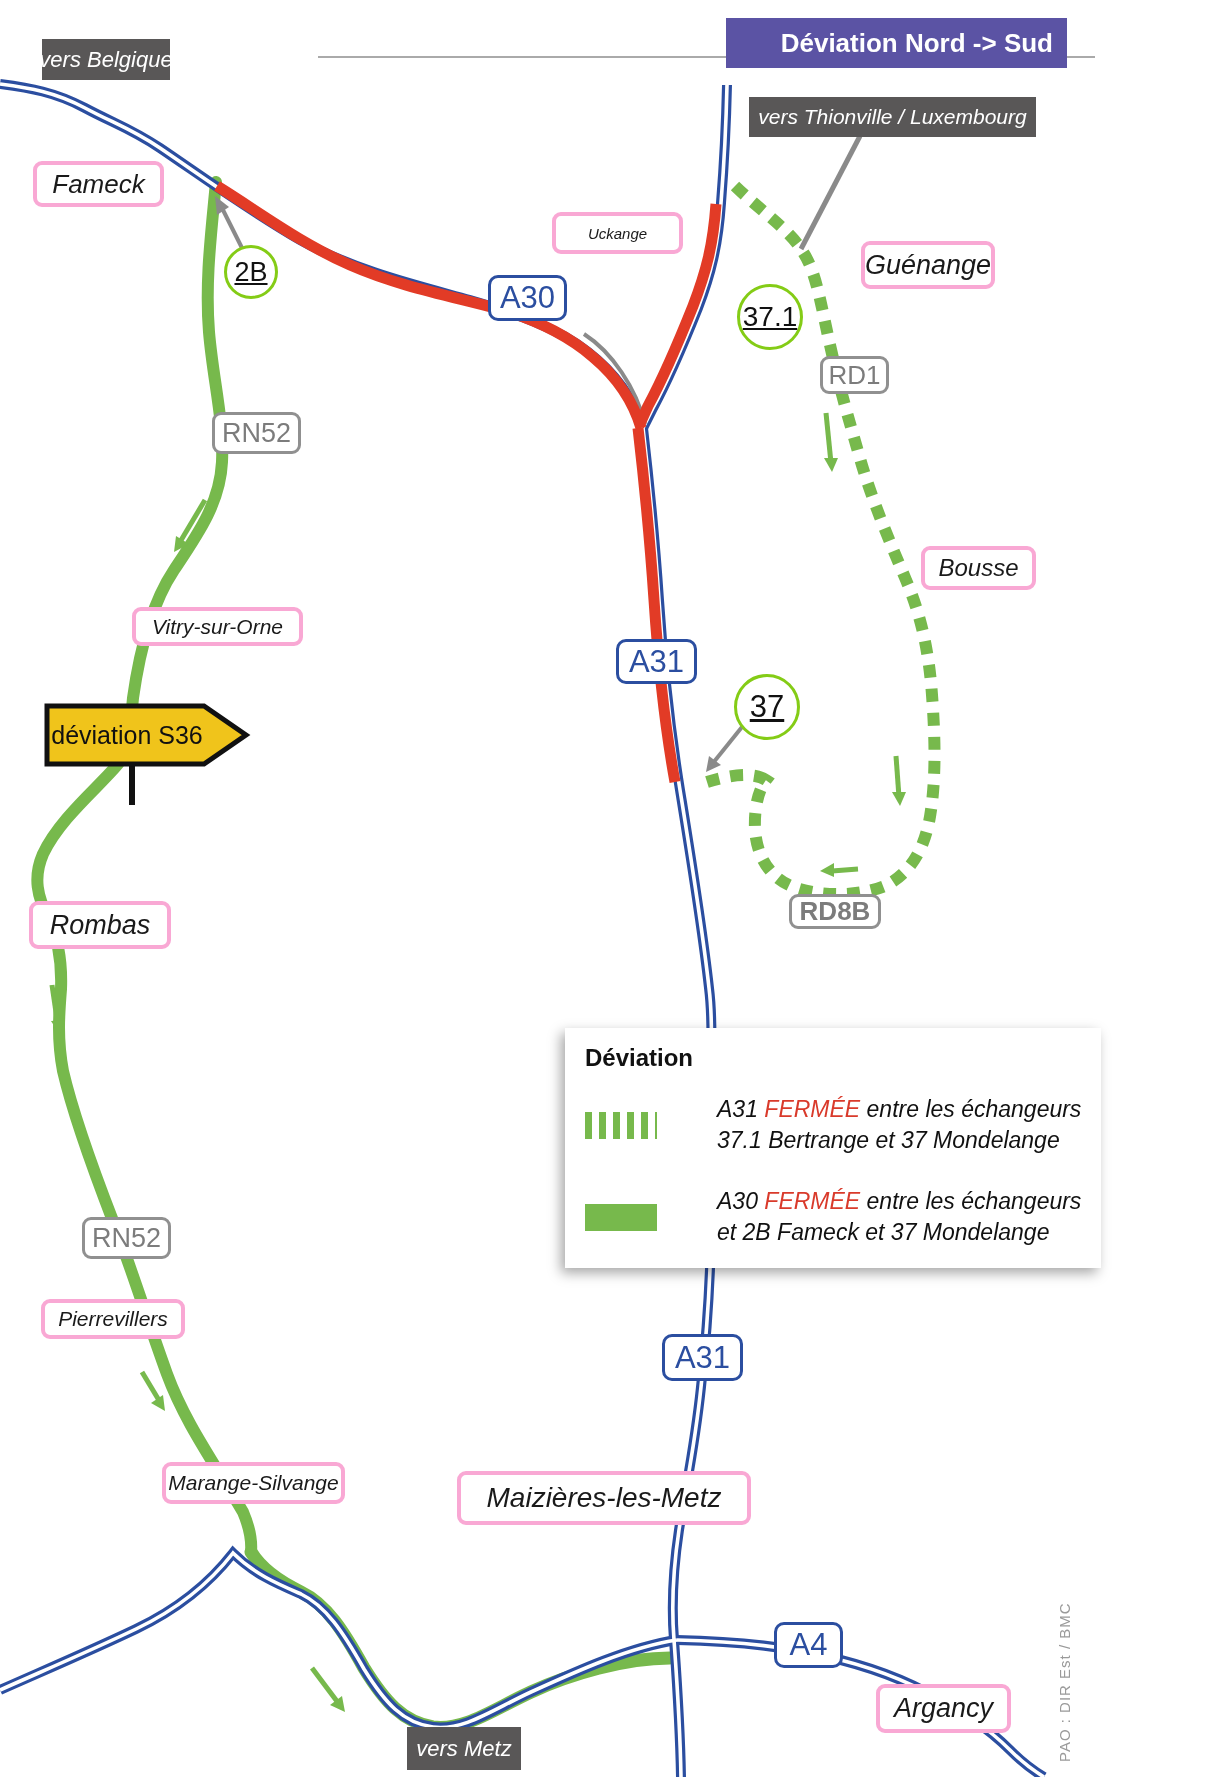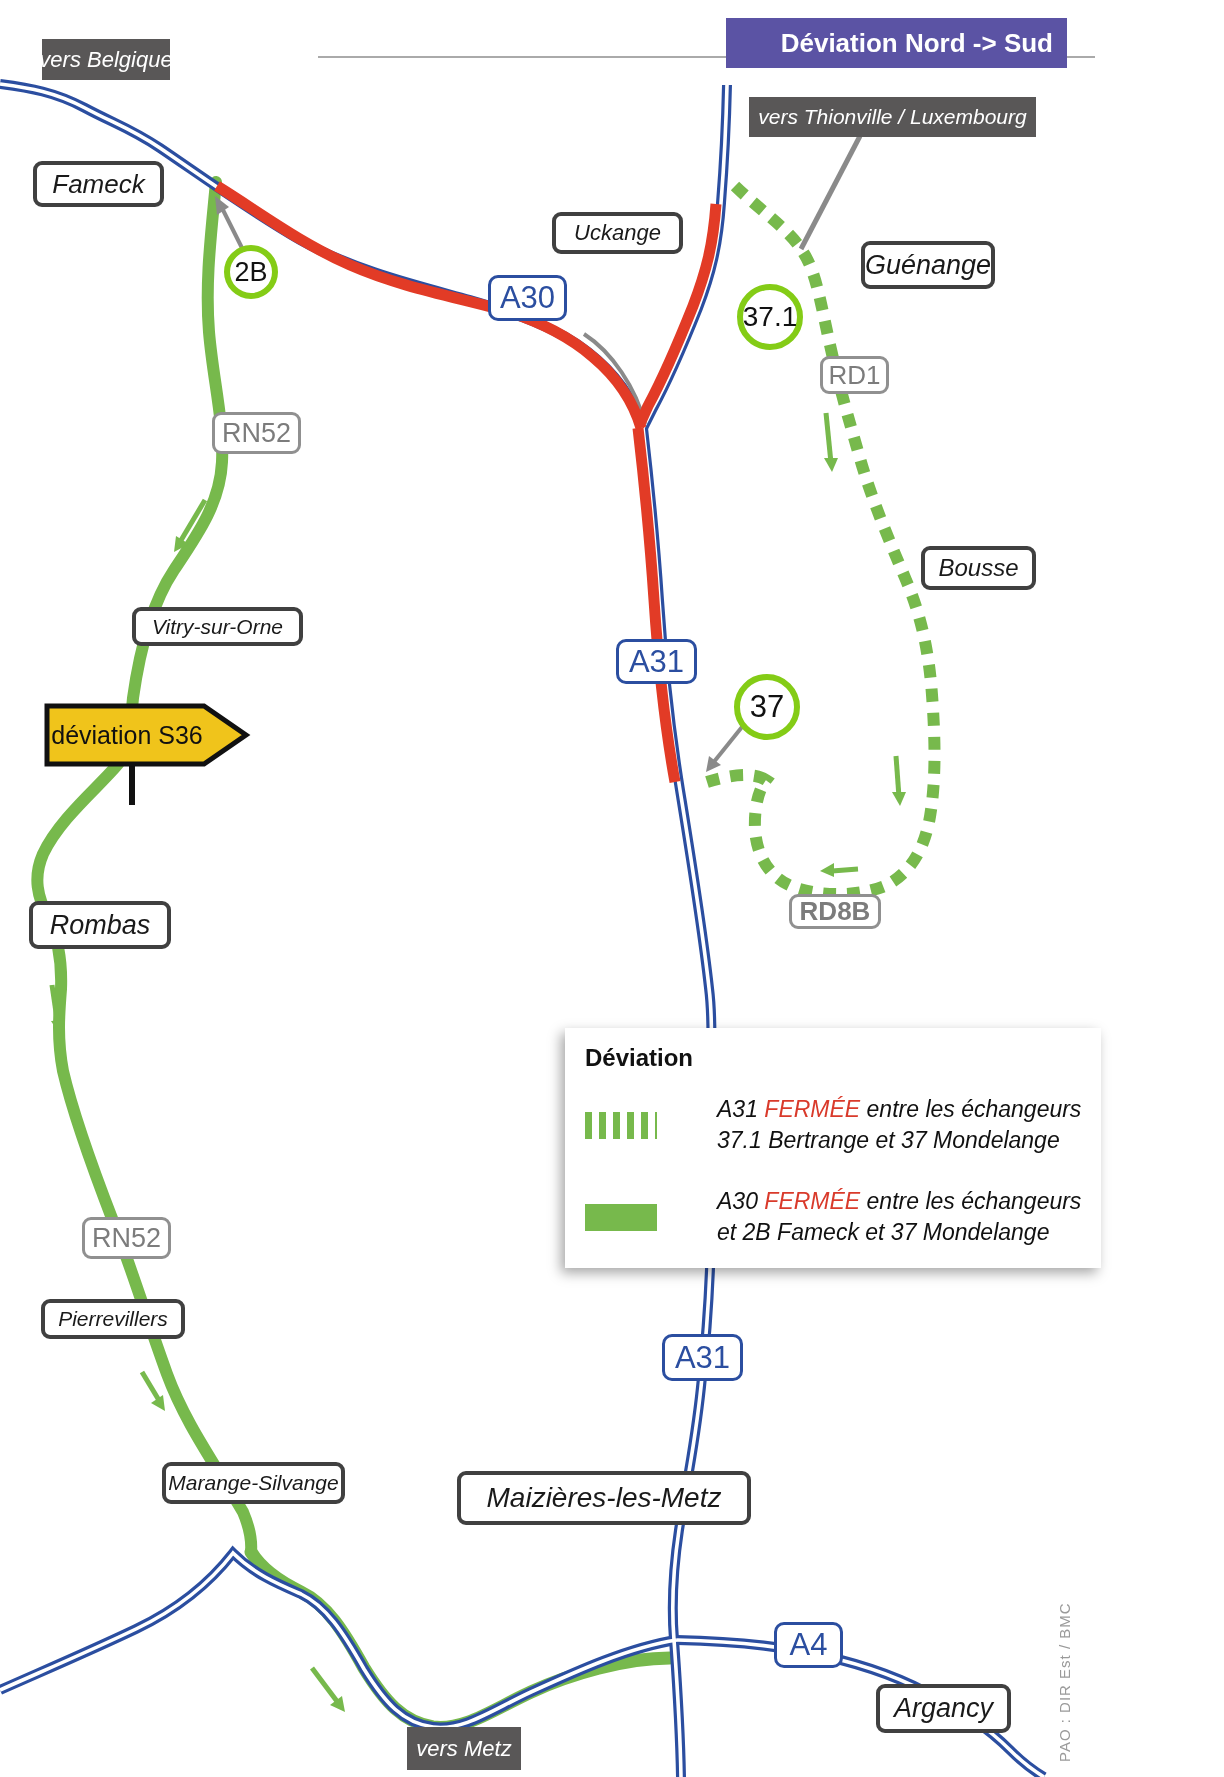--- a/index.html
+++ b/index.html
@@ -2,26 +2,26 @@
 <html><head>
 <meta charset="utf-8">
 <style>
   html,body{margin:0;padding:0;background:#ffffff;}
   #stage{position:relative;width:1224px;height:1777px;background:#ffffff;overflow:hidden;
          font-family:"Liberation Sans",sans-serif;}
   #map-svg{position:absolute;left:0;top:0;}
 
   .lbl{position:absolute;display:flex;align-items:center;justify-content:center;
        box-sizing:border-box;white-space:nowrap;}
-  .box-red{background:#fff;border:4px solid #404040;border-radius:9px;color:#1a1a1a;
+  .box-red{background:#fff;border:4px solid #f9a8d4;border-radius:9px;color:#1a1a1a;
            font-style:italic;}
   .box-blue{background:#fff;border:3px solid #2b4ea0;border-radius:10px;color:#2b4ea0;}
   .box-gray{background:#fff;border:3px solid #909090;border-radius:9px;color:#7c7c7c;}
   .box-dark{background:#595757;color:#fff;font-style:italic;}
-  .circle{background:#fff;border:6px solid #84cc16;border-radius:50%;color:#111;}
+  .circle{background:#fff;border:3px solid #84cc16;border-radius:50%;color:#111;text-decoration:underline;}
   .banner{background:#5b53a4;color:#fff;font-weight:bold;justify-content:flex-end;
           padding-right:14px;}
   .sign-text{color:#111;}
 
   #legend{position:absolute;left:565px;top:1028px;width:536px;height:240px;background:#fff;
           box-shadow:-4px 5px 12px rgba(0,0,0,0.35);box-sizing:border-box;padding:16px 0 0 20px;}
   #legend .title{font-weight:bold;font-size:24px;color:#111;}
   .leg-row{display:flex;align-items:center;margin-top:22px;}
   .leg-sym{width:72px;height:27px;flex:0 0 72px;margin-right:60px;}
   .leg-sym.dashed{background:repeating-linear-gradient(90deg,#77b94c 0 7px,#ffffff 7px 14px);}
@@ -122,21 +122,21 @@
   </svg>
 
   <div class="lbl box-dark" style="left:42px;top:39px;width:128px;height:41px;font-size:22px;">vers Belgique</div>
 
   <div class="lbl box-dark" style="left:749px;top:97px;width:287px;height:40px;font-size:21px;">vers Thionville / Luxembourg</div>
 
   <div class="lbl banner" style="left:726px;top:18px;width:341px;height:50px;font-size:26px;">Déviation Nord -&gt; Sud</div>
 
   <div class="lbl box-red" style="left:33px;top:161px;width:131px;height:46px;font-size:26px;">Fameck</div>
 
-  <div class="lbl box-red" style="left:552px;top:212px;width:131px;height:42px;font-size:22px;">Uckange</div>
+  <div class="lbl box-red" style="left:552px;top:212px;width:131px;height:42px;font-size:15px;">Uckange</div>
 
   <div class="lbl box-blue" style="left:488px;top:275px;width:79px;height:46px;font-size:31px;">A30</div>
 
   <div class="lbl box-red" style="left:861px;top:241px;width:134px;height:48px;font-size:27px;">Guénange</div>
 
   <div class="lbl circle" style="left:224px;top:245px;width:54px;height:54px;font-size:27px;">2B</div>
 
   <div class="lbl circle" style="left:737px;top:284px;width:66px;height:66px;font-size:28px;">37.1</div>
 
   <div class="lbl box-gray" style="left:820px;top:356px;width:69px;height:38px;font-size:26px;">RD1</div>

